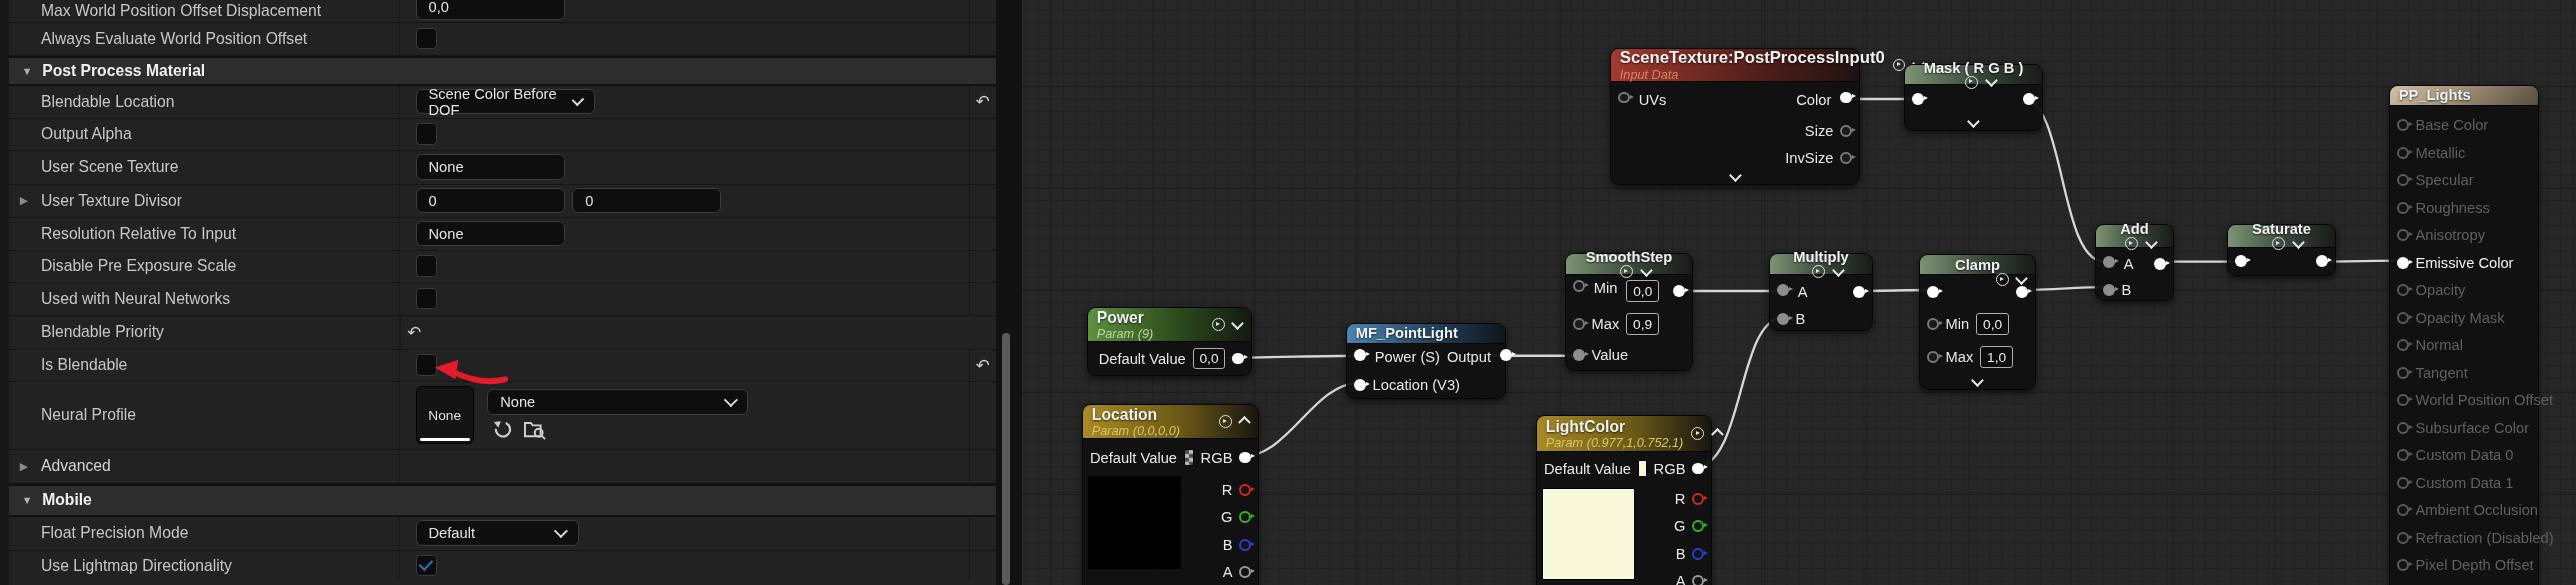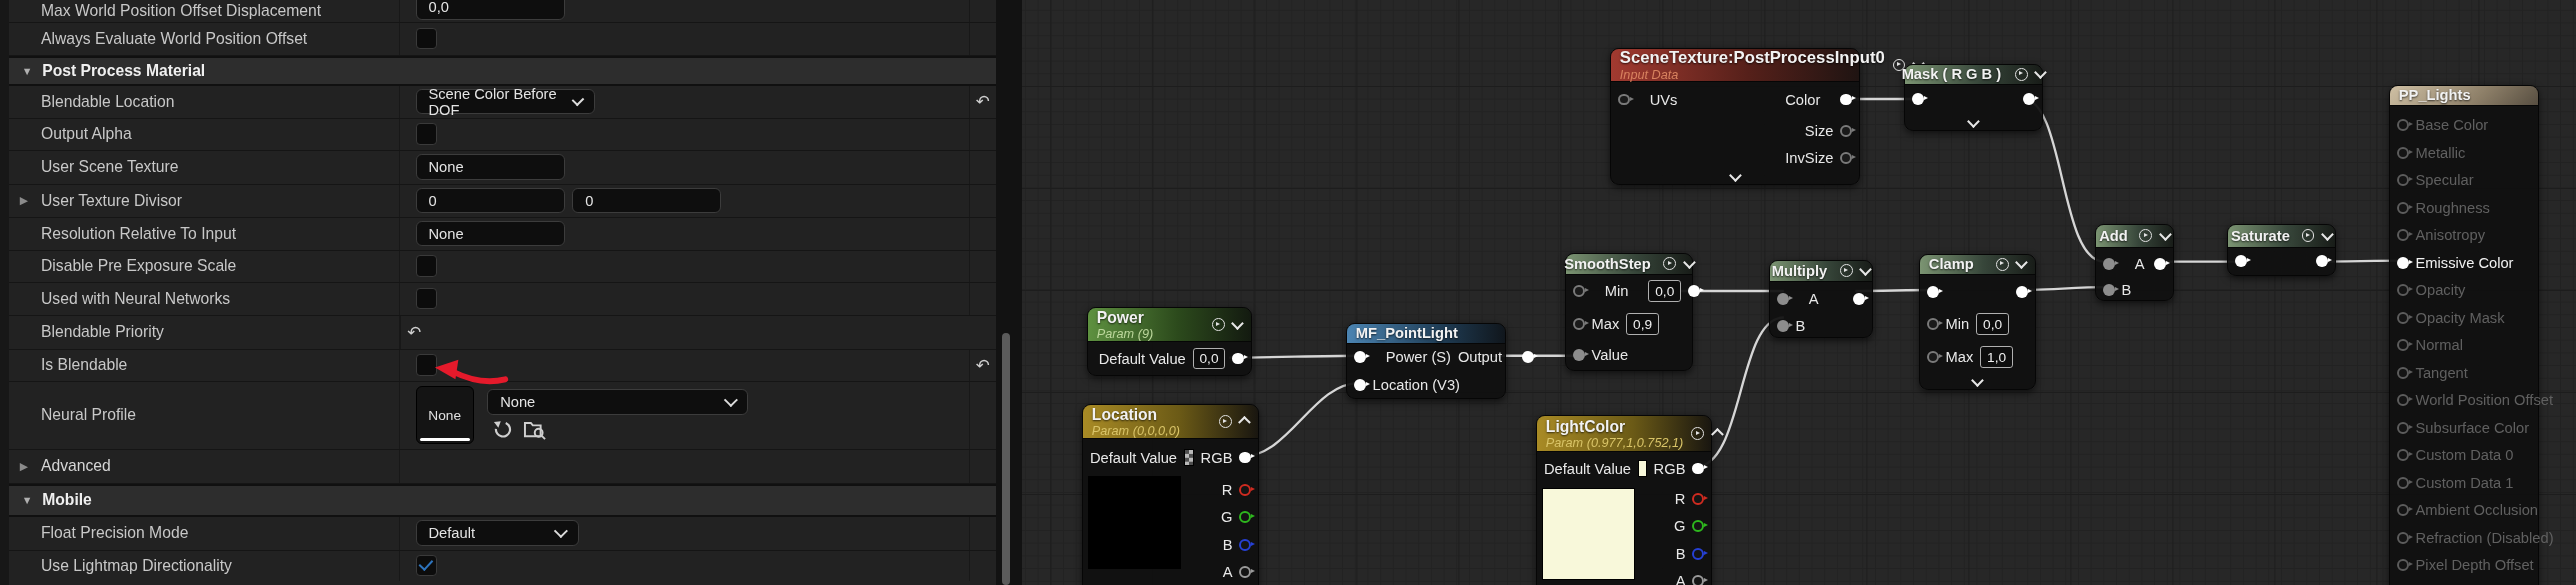--- a/index.html
+++ b/index.html
@@ -46,37 +46,37 @@
     background-position:0 86px,28.4px 0,0 9.8px,2.9px 0;}
   #wires{position:absolute;left:0;top:0;width:1554px;height:585px;}
   .node{position:absolute;background:rgba(16,16,16,0.94);border:1px solid #060606;border-radius:8.8px;
         box-shadow:0 2.9px 7.8px rgba(0,0,0,.55);box-sizing:border-box;}
   .nhead{display:flex;align-items:center;border-radius:7.8px 7.8px 0 0;padding:2px 8.8px;box-sizing:border-box;
          border-bottom:1px solid #060606;}
   .ntitle{color:#f2f2f2;font-weight:bold;font-size:15.7px;text-shadow:0 1px 2px rgba(0,0,0,.7);white-space:nowrap;}
   .nsub{font-size:12.7px;font-style:italic;white-space:nowrap;}
   .sub-red{color:#d8825f}.sub-green{color:#bcd79c}.sub-gold{color:#d9c468}
   .grad-red{background:linear-gradient(90deg,#a23a30,#56201a 55%,#1f1412);}
-  .grad-sage{background:linear-gradient(90deg,#7b9472,#37463a 55%,#181c18);}
+  .grad-sage{background:linear-gradient(90deg,#7b9472,#37463a 55%,#181c18);flex-direction:column;}
   .grad-greenp{background:linear-gradient(90deg,#5e9140,#2c4a1c 55%,#131a10);}
   .grad-gold{background:linear-gradient(90deg,#a98b25,#6b5a16 55%,#191610);}
   .grad-blue{background:linear-gradient(90deg,#4b84b2,#1f3c54 60%,#10161c);}
   .grad-tan{background:linear-gradient(135deg,#cfc0a4,#8d7f68 60%,#574e41);}
   .hicons{display:flex;align-items:center;gap:8.8px;margin-left:auto;padding-left:7.8px;}
   .play{width:10.8px;height:10.8px;border:1.5px solid #e3e3e3;border-radius:50%;position:relative;}
   .play::after{content:"";position:absolute;left:3.4px;top:2.5px;border-left:4.9px solid #e3e3e3;
                border-top:2.9px solid transparent;border-bottom:2.9px solid transparent;}
   .chev{width:6.9px;height:6.9px;border-right:2px solid #e6e6e6;border-bottom:2px solid #e6e6e6;}
   .chev.down{transform:rotate(45deg);margin-top:-2.9px;}
   .chev.up{transform:rotate(-135deg);margin-top:2.9px;}
   .bchev{position:absolute;left:0;right:0;bottom:3.9px;display:flex;justify-content:center;}
   .prow{display:flex;align-items:center;padding:0 6.9px;box-sizing:border-box;gap:6.9px;}
   .prow.dual{justify-content:space-between;}
   .prow.out{justify-content:flex-end;}
-  .pingroup{display:flex;align-items:center;gap:20px;}
+  .pingroup{display:flex;align-items:flex-start;gap:9px;}
   .plabel{color:#e8e8e8;font-size:14.7px;white-space:nowrap;}
   .dimtext{color:#606060;}
   .activetext{color:#f2f2f2;}
   .pin{position:relative;width:11.8px;height:11.8px;border-radius:50%;flex:0 0 auto;}
   .pin::after{content:"";position:absolute;left:11.8px;top:2.9px;border-left:4.9px solid;border-left-color:inherit;
               border-top:2.9px solid transparent;border-bottom:2.9px solid transparent;}
   .pin.white{background:#fff;border-left-color:#fff;}
   .pin.graypin{background:#8d8d8d;border-left-color:#8d8d8d;}
   .pin.hollow{width:7.8px;height:7.8px;border:2px solid #7a7a7a;background:#1a1a1a;border-left-color:#7a7a7a;}
   .pin.hollow::after{left:9.8px;top:1px;}
@@ -386,21 +386,21 @@
         <span class="pin hollow"></span>
           <span class="plabel">Max</span>
           <span class="chip">0,9</span>
       </div>
       <div class="prow" style="height:29px">
         <span class="pin graypin"></span>
           <span class="plabel">Value</span>
       </div>
     </div>
 
-    <div class="node" style="left:747px;top:260px;width:104px;height:78px">
+    <div class="node" style="left:747px;top:253px;width:104px;height:78px">
       <div class="nhead grad-sage" style="height:20.6px;justify-content:center">
         <span class="ntitle" style="font-size:14.7px">Multiply</span>
         <span class="hicons" style="margin-left:4.9px">
             <span class="play"></span>
             <span class="chev down"></span>
           </span>
       </div>
       <div class="prow dual" style="height:29px;margin-top:2.9px">
         <span class="pingroup">
             <span class="pin graypin"></span>

